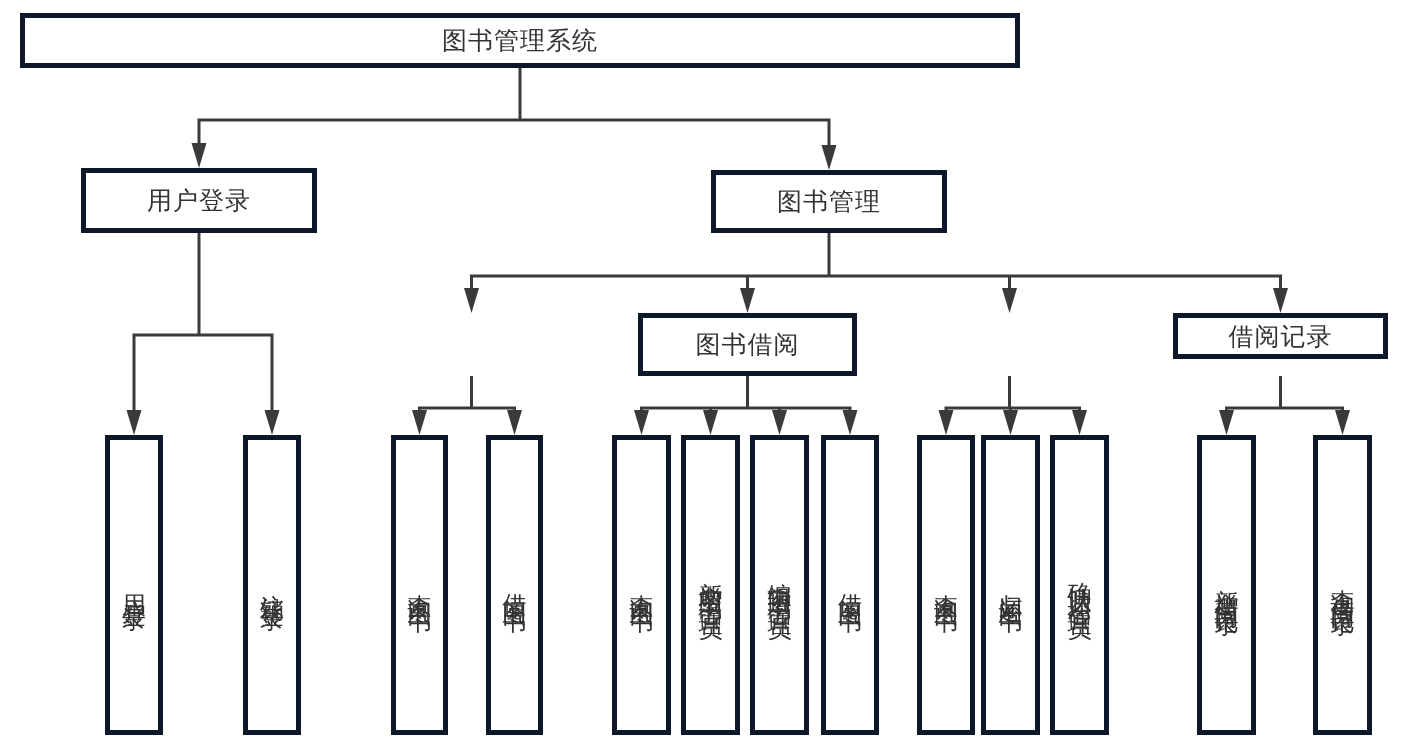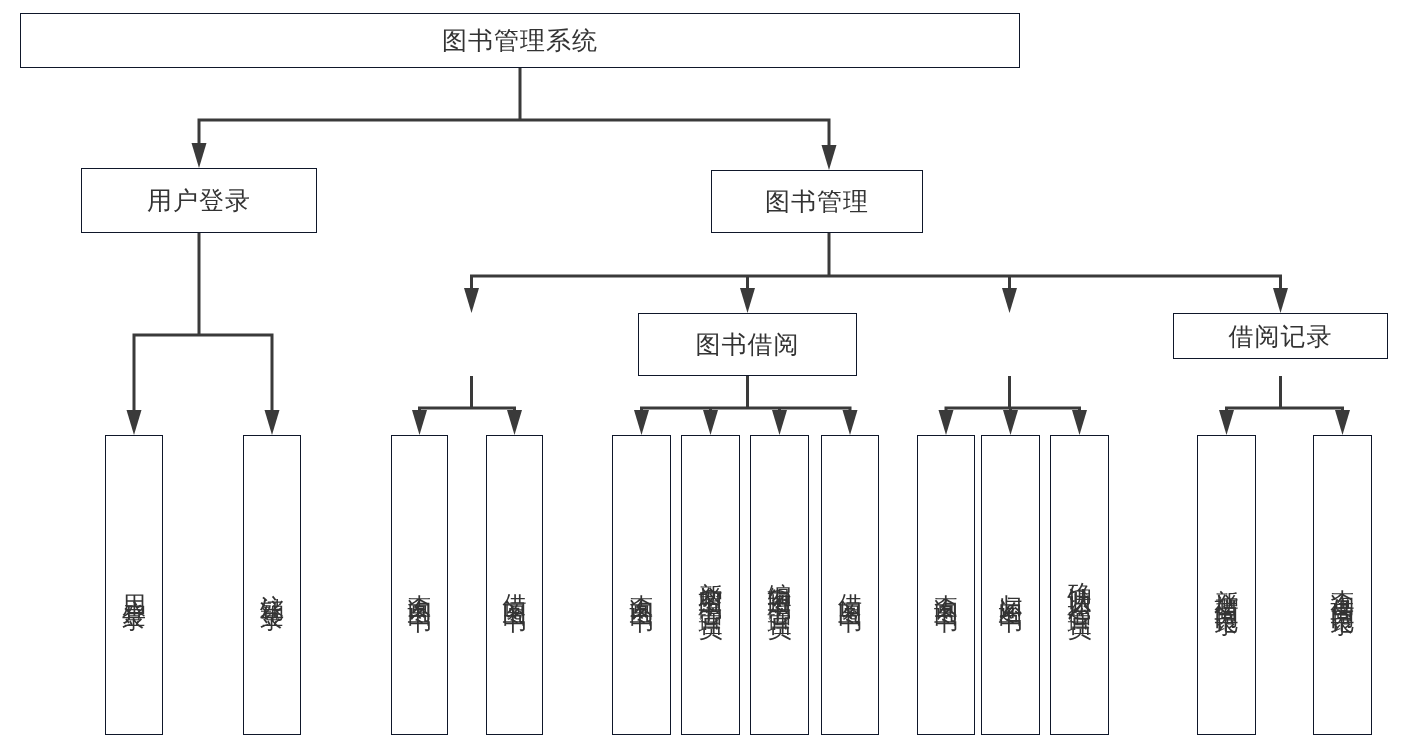--- a/index.html
+++ b/index.html
@@ -9,21 +9,21 @@
     background:#ffffff;
     font-family:"Liberation Sans", sans-serif;
     overflow:hidden;
   }
   #wires{position:absolute;left:0;top:0;width:1405px;height:747px;}
   .ln{fill:none;stroke:#3a3a3a;stroke-width:3;}
   .ah{fill:#3a3a3a;stroke:none;}
   .node{
     position:absolute;
     box-sizing:border-box;
-    border:1px solid #0f172a;
+    border:5px solid #0f172a;
     background:#ffffff;
     display:flex;align-items:center;justify-content:center;
     color:#333333;
   }
   .hlbl{
     font-size:25px;letter-spacing:1px;color:#333333;white-space:nowrap;
   }
   .vlbl{
     writing-mode:vertical-rl;
     font-size:24px;letter-spacing:5px;color:#333333;
@@ -80,21 +80,21 @@
     <path class="ah" d="M1335 410 L1350 410 L1342.5 435 Z"></path>
   </svg>
 
   <div class="node" style="left:20px;top:13px;width:1000px;height:55px;">
     <span class="hlbl">图书管理系统</span>
   </div>
 
   <div class="node" style="left:81px;top:168px;width:236px;height:65px;">
     <span class="hlbl">用户登录</span>
   </div>
-  <div class="node" style="left:711px;top:170px;width:212px;height:63px;">
+  <div class="node" style="left:711px;top:170px;width:236px;height:63px;">
     <span class="hlbl">图书管理</span>
   </div>
 
   <div class="node" style="left:638px;top:313px;width:219px;height:63px;">
     <span class="hlbl">图书借阅</span>
   </div>
   <div class="node" style="left:1173px;top:313px;width:215px;height:46px;">
     <span class="hlbl">借阅记录</span>
   </div>
 

